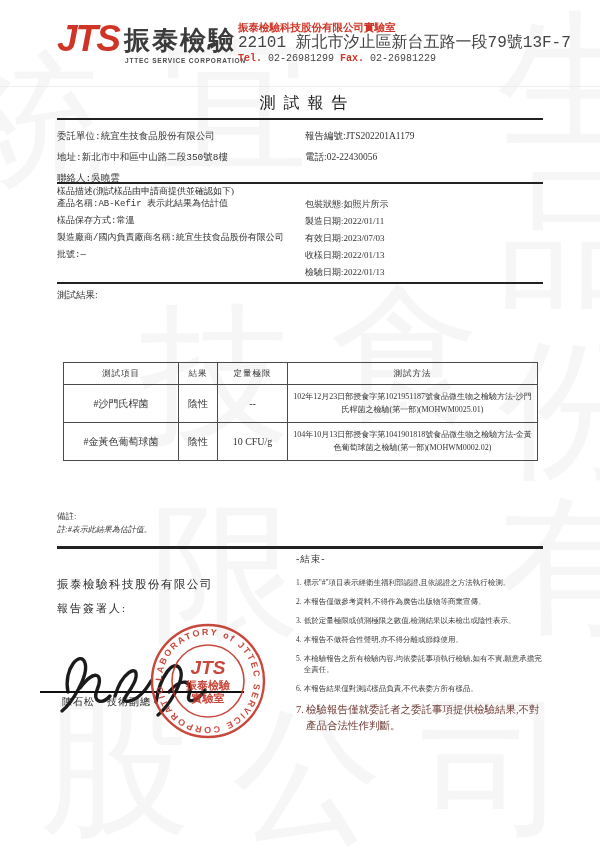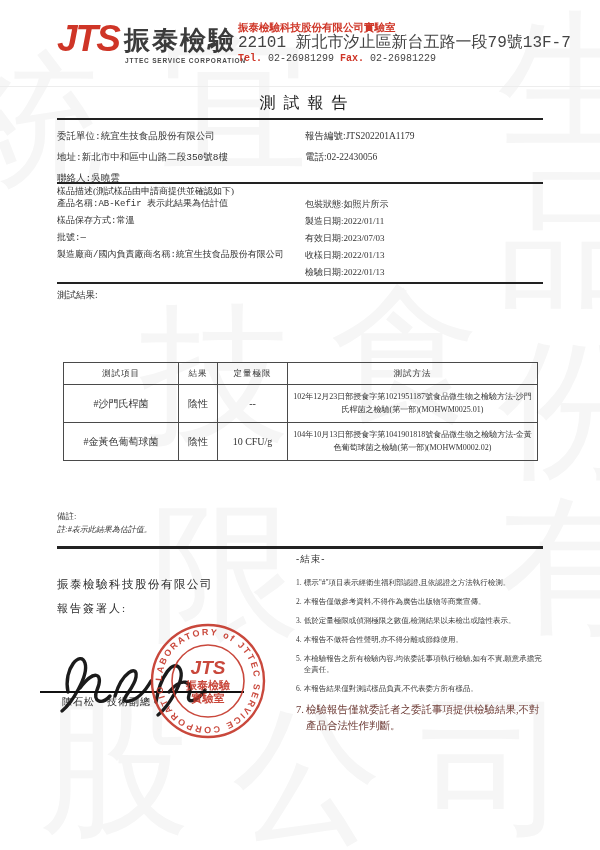--- a/index.html
+++ b/index.html
@@ -136,22 +136,22 @@
     <div class="col-right client-rows">
       <div class="row"><span class="lbl">報告編號:</span><span>JTS202201A1179</span></div>
       <div class="row"><span class="lbl">電話:</span><span>02-22430056</span></div>
     </div>
     <div class="rule rule2"></div>
 
     <div class="sample-desc">樣品描述(測試樣品由申請商提供並確認如下)</div>
     <div class="col-left sample-rows">
       <div class="row"><span class="lbl">產品名稱:</span><span>AB-Kefir 表示此結果為估計值</span></div>
       <div class="row"><span class="lbl">樣品保存方式:</span><span>常溫</span></div>
+      <div class="row"><span class="lbl">製造廠商/國內負責廠商名稱:</span><span>統宜生技食品股份有限公司</span></div>
       <div class="row"><span class="lbl">批號:</span><span>—</span></div>
-      <div class="row"><span class="lbl">製造廠商/國內負責廠商名稱:</span><span>統宜生技食品股份有限公司</span></div>
     </div>
     <div class="col-right sample-rows">
       <div class="row"><span class="lbl">包裝狀態:</span><span>如照片所示</span></div>
       <div class="row"><span class="lbl">製造日期:</span><span>2022/01/11</span></div>
       <div class="row"><span class="lbl">有效日期:</span><span>2023/07/03</span></div>
       <div class="row"><span class="lbl">收樣日期:</span><span>2022/01/13</span></div>
       <div class="row"><span class="lbl">檢驗日期:</span><span>2022/01/13</span></div>
     </div>
     <div class="rule rule3"></div>
 

